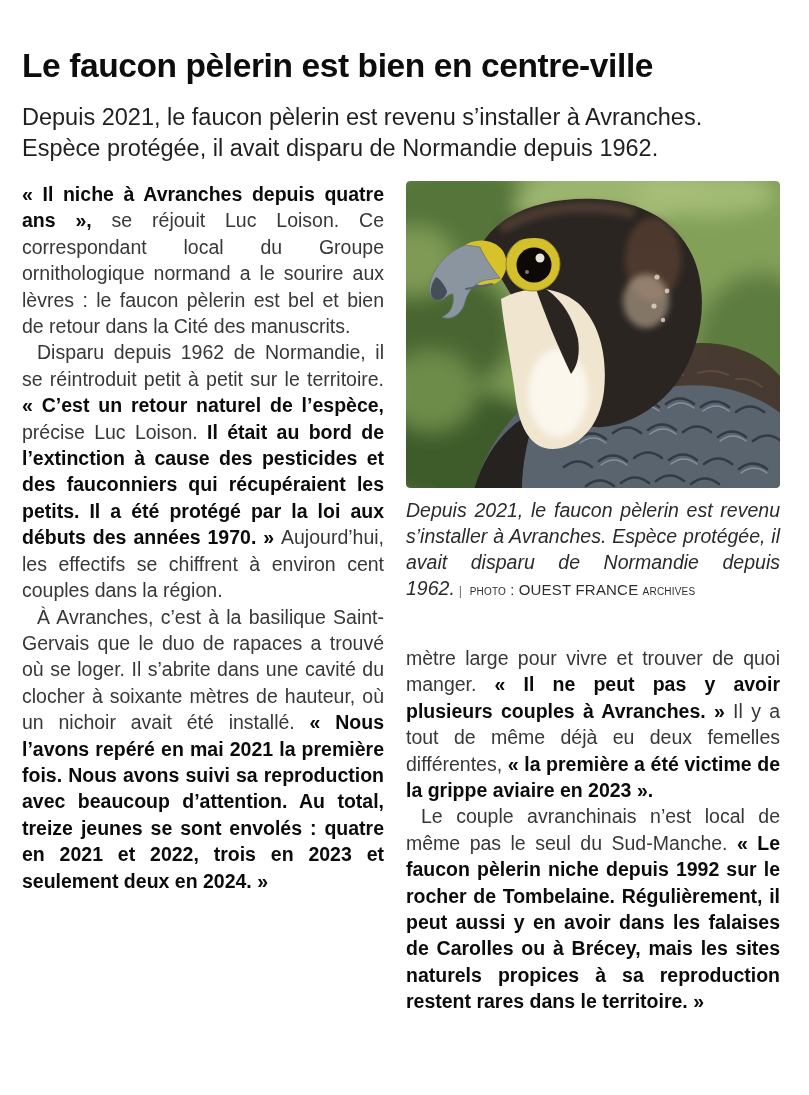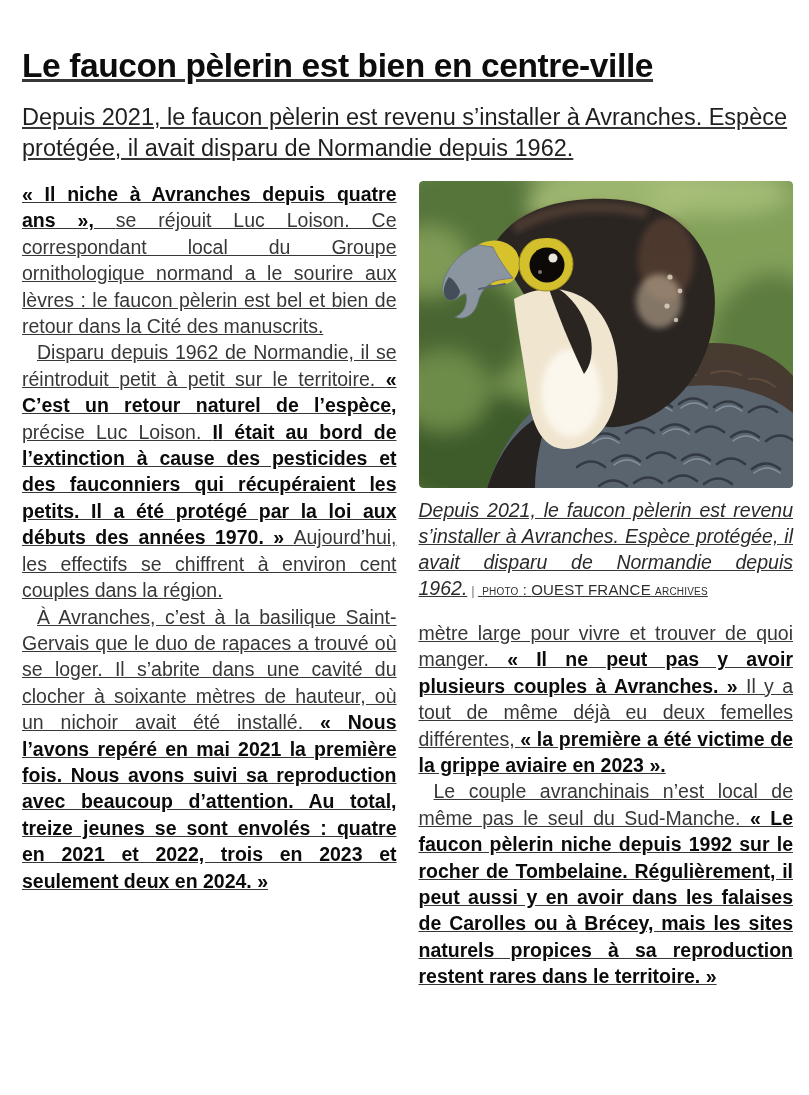--- a/index.html
+++ b/index.html
@@ -1,20 +1,19 @@
 <!DOCTYPE html>
 <html lang="fr"><head>
 <meta charset="utf-8">
 <style>
   html,body{margin:0;padding:0;background:#ffffff;}
   .page{
     width:809px;height:1095px;background:#fff;overflow:hidden;position:relative;
     font-family:"Liberation Sans", sans-serif;color:#373737;box-sizing:border-box;
-    padding:46px 16px 0 22px;
-    text-decoration:underline;
+    padding:46px 29px 0 22px;
   }
   h1.headline{
     margin:0 0 16px 0;font-size:33.5px;line-height:40px;font-weight:bold;
     letter-spacing:-0.4px;color:#0d0d0d;
   }
   p.standfirst{
     margin:0 0 17px 0;font-size:23.5px;line-height:31px;color:#1f1f1f;
     max-width:775px;
   }
   .columns{display:flex;gap:22px;}
@@ -29,21 +28,21 @@
     color:#2a2a2a;text-align:justify;
   }
   .credit{
     font-style:normal;font-size:14.5px;color:#2e2e2e;white-space:nowrap;
     margin-left:4px;letter-spacing:0.2px;
   }
   .credit .bar{color:#7a7a7a;font-size:13px;padding-right:3px;}
   .credit .sc{font-variant:small-caps;text-transform:lowercase;}
   .credit .sc::first-letter{text-transform:uppercase;}
   .credit .uc{text-transform:uppercase;font-size:15px;}
-  .right-text{margin-top:16px;}
+  .right-text{margin-top:41px;}
   p.byline{margin:1px 0 0 0;text-align:right;font-weight:bold;color:#0b0b0b;}
 </style>
 </head>
 <body>
 
 <div class="page">
 
   <h1 class="headline">Le faucon pèlerin est bien en centre-ville</h1>
 
   <p class="standfirst">Depuis 2021, le faucon pèlerin est revenu s’installer à Avranches. Espèce protégée, il avait disparu de Normandie depuis 1962.</p>

